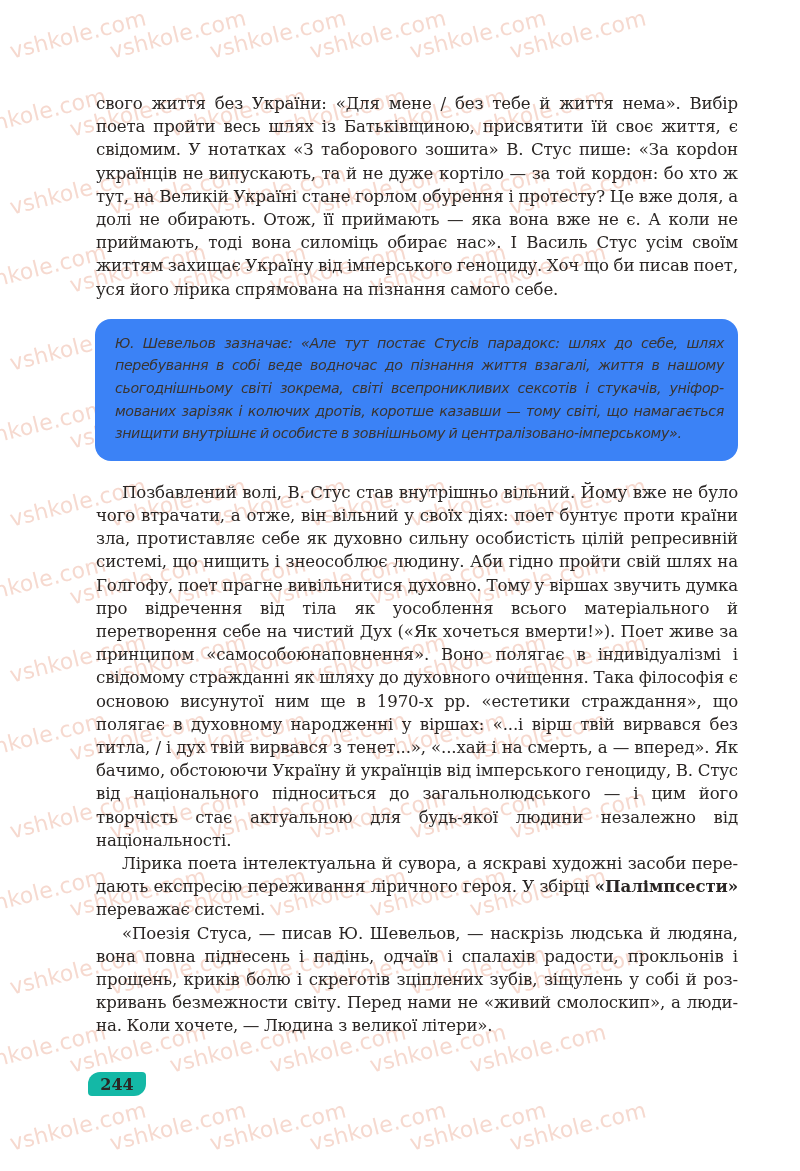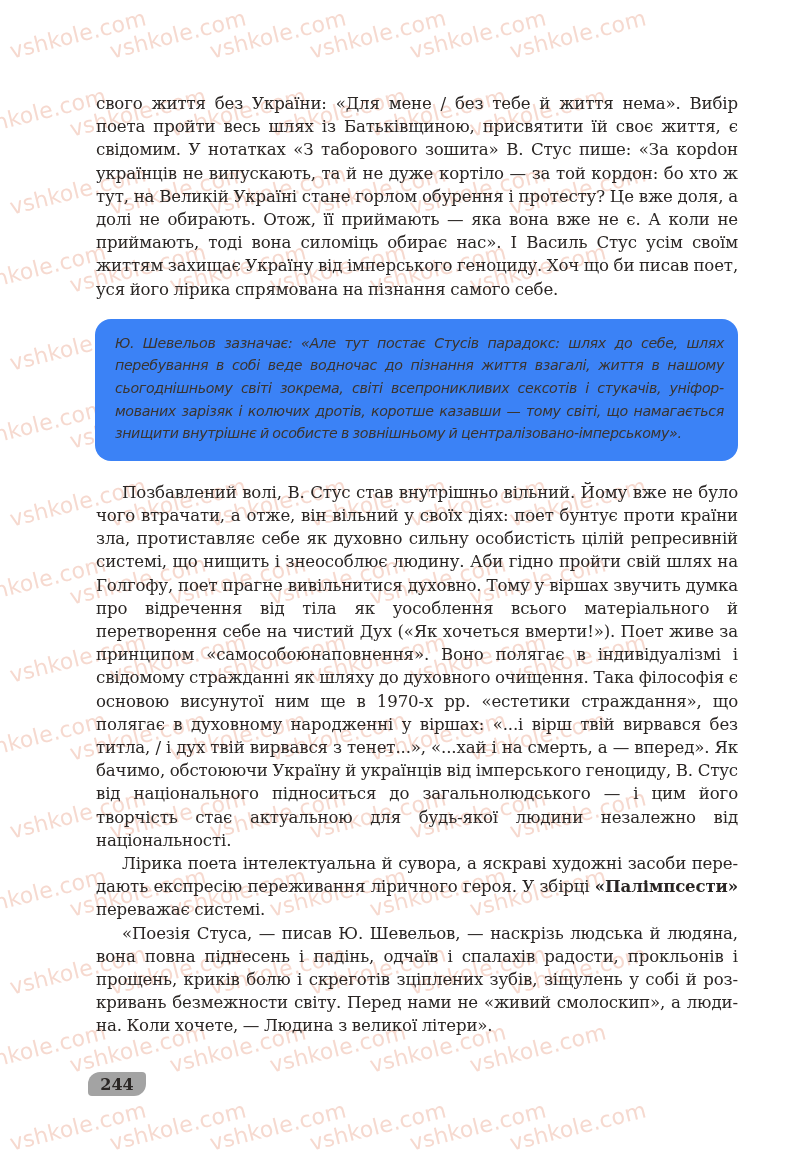--- a/index.html
+++ b/index.html
@@ -24,21 +24,21 @@
     margin: 18px 0 20px -1px; background: #3b82f6; border-radius: 16px;
     padding: 13px 14px 16px 20px; width: 609px;
   }
   .quote-box p {
     margin: 0; font-family: "DejaVu Sans", "Liberation Sans", sans-serif; font-style: italic;
     font-size: 14.2px; line-height: 22.6px; text-align: justify; text-align-last: left; color: #3a3430;
     letter-spacing: -0.35px; word-spacing: -0.6px;
   }
   .page-number {
     position: absolute; left: 88px; top: 1072px; width: 58px; height: 24px; z-index: 1;
-    background: #a3a3a3; border-radius: 12px 4px 12px 4px;
+    background: #14b8a6; border-radius: 12px 4px 12px 4px;
     display: flex; align-items: center; justify-content: center;
     font-size: 16px; font-weight: bold; color: #2a2624;
   }
 </style>
 </head>
 <body>
 
 <div class="watermark-layer">
     <span class="wm" style="left: 8px; top: 22px;">vshkole.com</span>
     <span class="wm" style="left: 108px; top: 22px;">vshkole.com</span>

